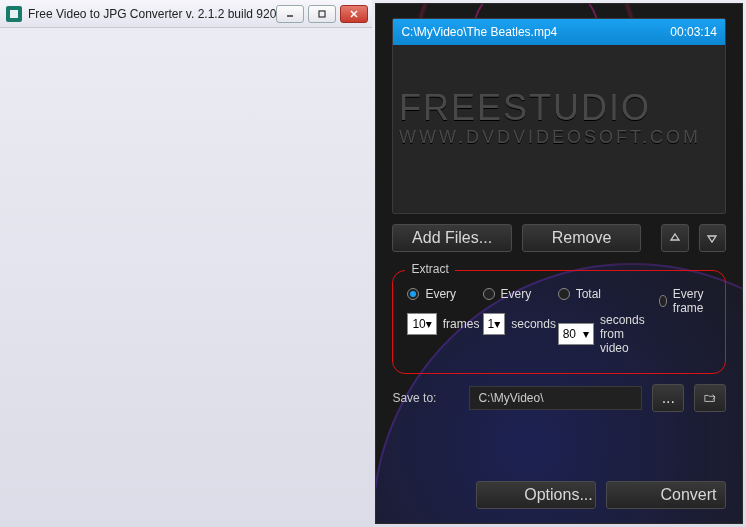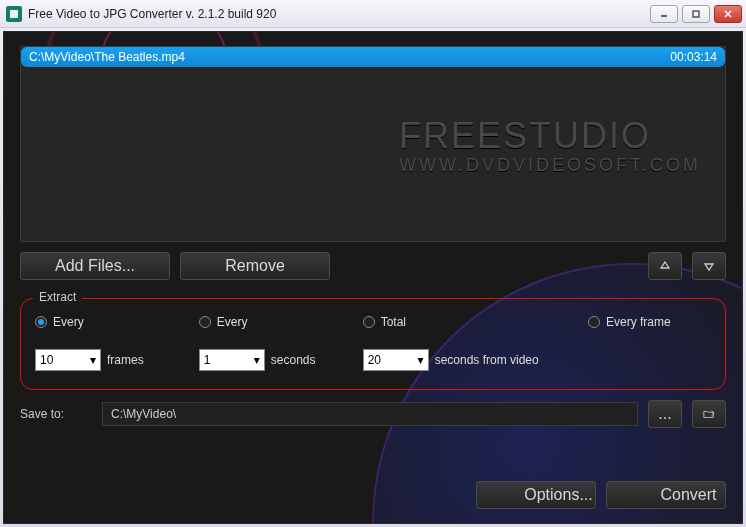--- a/index.html
+++ b/index.html
@@ -1,54 +1,54 @@
 <!DOCTYPE html>
 <html><head>
 <meta charset="utf-8">
 <style>
 * { box-sizing: border-box; margin: 0; padding: 0; font-family: "Segoe UI", Tahoma, sans-serif; }
 body { background: #0a0a0a; width: 746px; height: 527px; overflow: hidden; }
 
-.window { width: 746px; height: 527px; background: linear-gradient(#ececf4, #dcdce8); display: flex; flex-direction: column; }
+.window { width: 746px; height: 527px; background: linear-gradient(#ececf4, #dcdce8); display: flex; }
 
 .titlebar { height: 28px; background: linear-gradient(#f6f6fb, #e4e4ef); display: flex; align-items: center; padding: 0 4px 0 6px; border-bottom: 1px solid #c8c8d4; }
 .title-icon { width: 16px; height: 16px; background: #1a7a6a; border-radius: 2px; margin-right: 6px; display:flex; align-items:center; justify-content:center; }
 .title-icon svg { width:10px; height:10px; }
 .title-text { font-size: 12px; color: #222; flex: 1; }
 .win-buttons { display: flex; gap: 4px; }
 .win-btn { width: 28px; height: 18px; border: 1px solid #9aa; border-radius: 3px; background: linear-gradient(#fdfdfd,#e6e6ee); display:flex; align-items:center; justify-content:center; cursor:pointer; }
 .win-close { background: linear-gradient(#e57b6e,#c73a2c); border-color:#a02e22; }
 .win-btn svg { width:10px; height:10px; }
 
 .client { flex:1; margin: 3px; background: #1a1919; position: relative; overflow: hidden; border: 1px solid #2a2a2a; }
 
 .ring1 { position:absolute; top:-70px; left:40px; width:220px; height:220px; border-radius:50%; border: 3px solid rgba(255,40,100,0.25); filter: blur(1px); }
 .ring2 { position:absolute; top:-30px; left:95px; width:130px; height:130px; border-radius:50%; border: 2px solid rgba(255,40,180,0.35); filter: blur(0.5px); }
 .ring3 { position:absolute; bottom:-260px; right:-150px; width:520px; height:520px; border-radius:50%; background: radial-gradient(circle at 30% 35%, rgba(40,60,255,0.25), rgba(0,0,0,0) 70%); border: 2px solid rgba(150,60,255,0.25); }
 
 .content { position:relative; padding: 14px 16px; height:100%; display:flex; flex-direction:column; }
 
 .list-box { height: 196px; background: #262626; border: 1px solid #3a3a3a; border-radius: 2px; overflow:hidden; position:relative; }
-.file-row { background: linear-gradient(#1aa1f1,#0d87d4); color:#fff; height:20px; display:flex; align-items:center; padding: 0 8px; font-size:12px;border-radius:6px; }
+.file-row { background: linear-gradient(#1aa1f1,#0d87d4); color:#fff; height:26px; display:flex; align-items:center; padding: 0 8px; font-size:12px; }
 .file-dur { margin-left:auto; }
 .brand-text { position:absolute; right: 24px; top: 68px; text-align:left; color: rgba(80,80,80,0.9); font-weight:300; letter-spacing:2px; text-shadow: 0 1px 0 #000; }
 .brand-text .big { font-size: 36px; }
 .brand-text .small { font-size: 18px; letter-spacing: 3px; margin-top:-2px; }
 
 .row { display:flex; align-items:center; gap: 10px; margin-top: 10px; }
 .btn { height: 28px; background: linear-gradient(#393939,#242424); border:1px solid #4a4a4a; border-radius:3px; color:#d8d8d8; font-size:16px; display:flex; align-items:center; justify-content:center; cursor:pointer; }
 .btn-w { width: 150px; }
 .btn-sm { width: 34px; }
 .btn-m { width: 120px; padding-left: 45px; }
 .spacer { flex:1; }
 
 .fieldset { border: 1px solid #d11; border-radius: 13px; padding: 16px 14px 18px; margin-top: 18px; position:relative; }
 .fieldset-label { position:absolute; top:-9px; left:12px; background:#1a1919; padding:0 6px; color:#ccc; font-size:12px; }
 .extract-row { display:flex; align-items:flex-start; gap: 10px; }
-.opt { flex:1; min-width:0; display:flex; flex-direction:column; gap:20px; color:#ddd; font-size:12px; }
+.opt { flex:1; min-width:0; display:flex; flex-direction:column; gap:12px; color:#ddd; font-size:12px; }
 .opt-head { display:flex; align-items:center; gap:6px; }
 .radio { width:12px; height:12px; border-radius:50%; border:1px solid #888; background:#222; display:inline-flex; align-items:center; justify-content:center; cursor:pointer; }
 .radio.checked::after { content:""; width:6px; height:6px; border-radius:50%; background:#1aa1f1; }
 .opt-input { display:flex; align-items:center; gap:6px; }
 .select { width:66px; height:22px; background:#fff; border:1px solid #888; color:#000; font-size:12px; display:flex; align-items:center; padding:0 4px; cursor:pointer; }
 .select .caret { margin-left:auto; }
 
 .save-row { display:flex; align-items:center; gap: 10px; margin-top: 10px; }
 .save-row .lbl { color:#ccc; font-size:12px; width:72px; }
 .path-input { flex:1; height:24px; background:#212121; border:1px solid #3a3a3a; color:#ccc; font-size:12px; padding: 0 8px; }
@@ -152,21 +152,21 @@
             </div>
           </div>
 
           <div class="opt" style="flex:1.4">
             <div class="opt-head">
               <span class="radio"></span>
               <span>Total</span>
             </div>
             <div class="opt-input">
               <div class="select">
-                <span>20</span>
+                <span>80</span>
                 <span class="caret">▾</span>
               </div>
               <span>seconds from video</span>
             </div>
           </div>
 
           <div class="opt" style="flex:0.8">
             <div class="opt-head">
               <span class="radio"></span>
               <span>Every frame</span>

